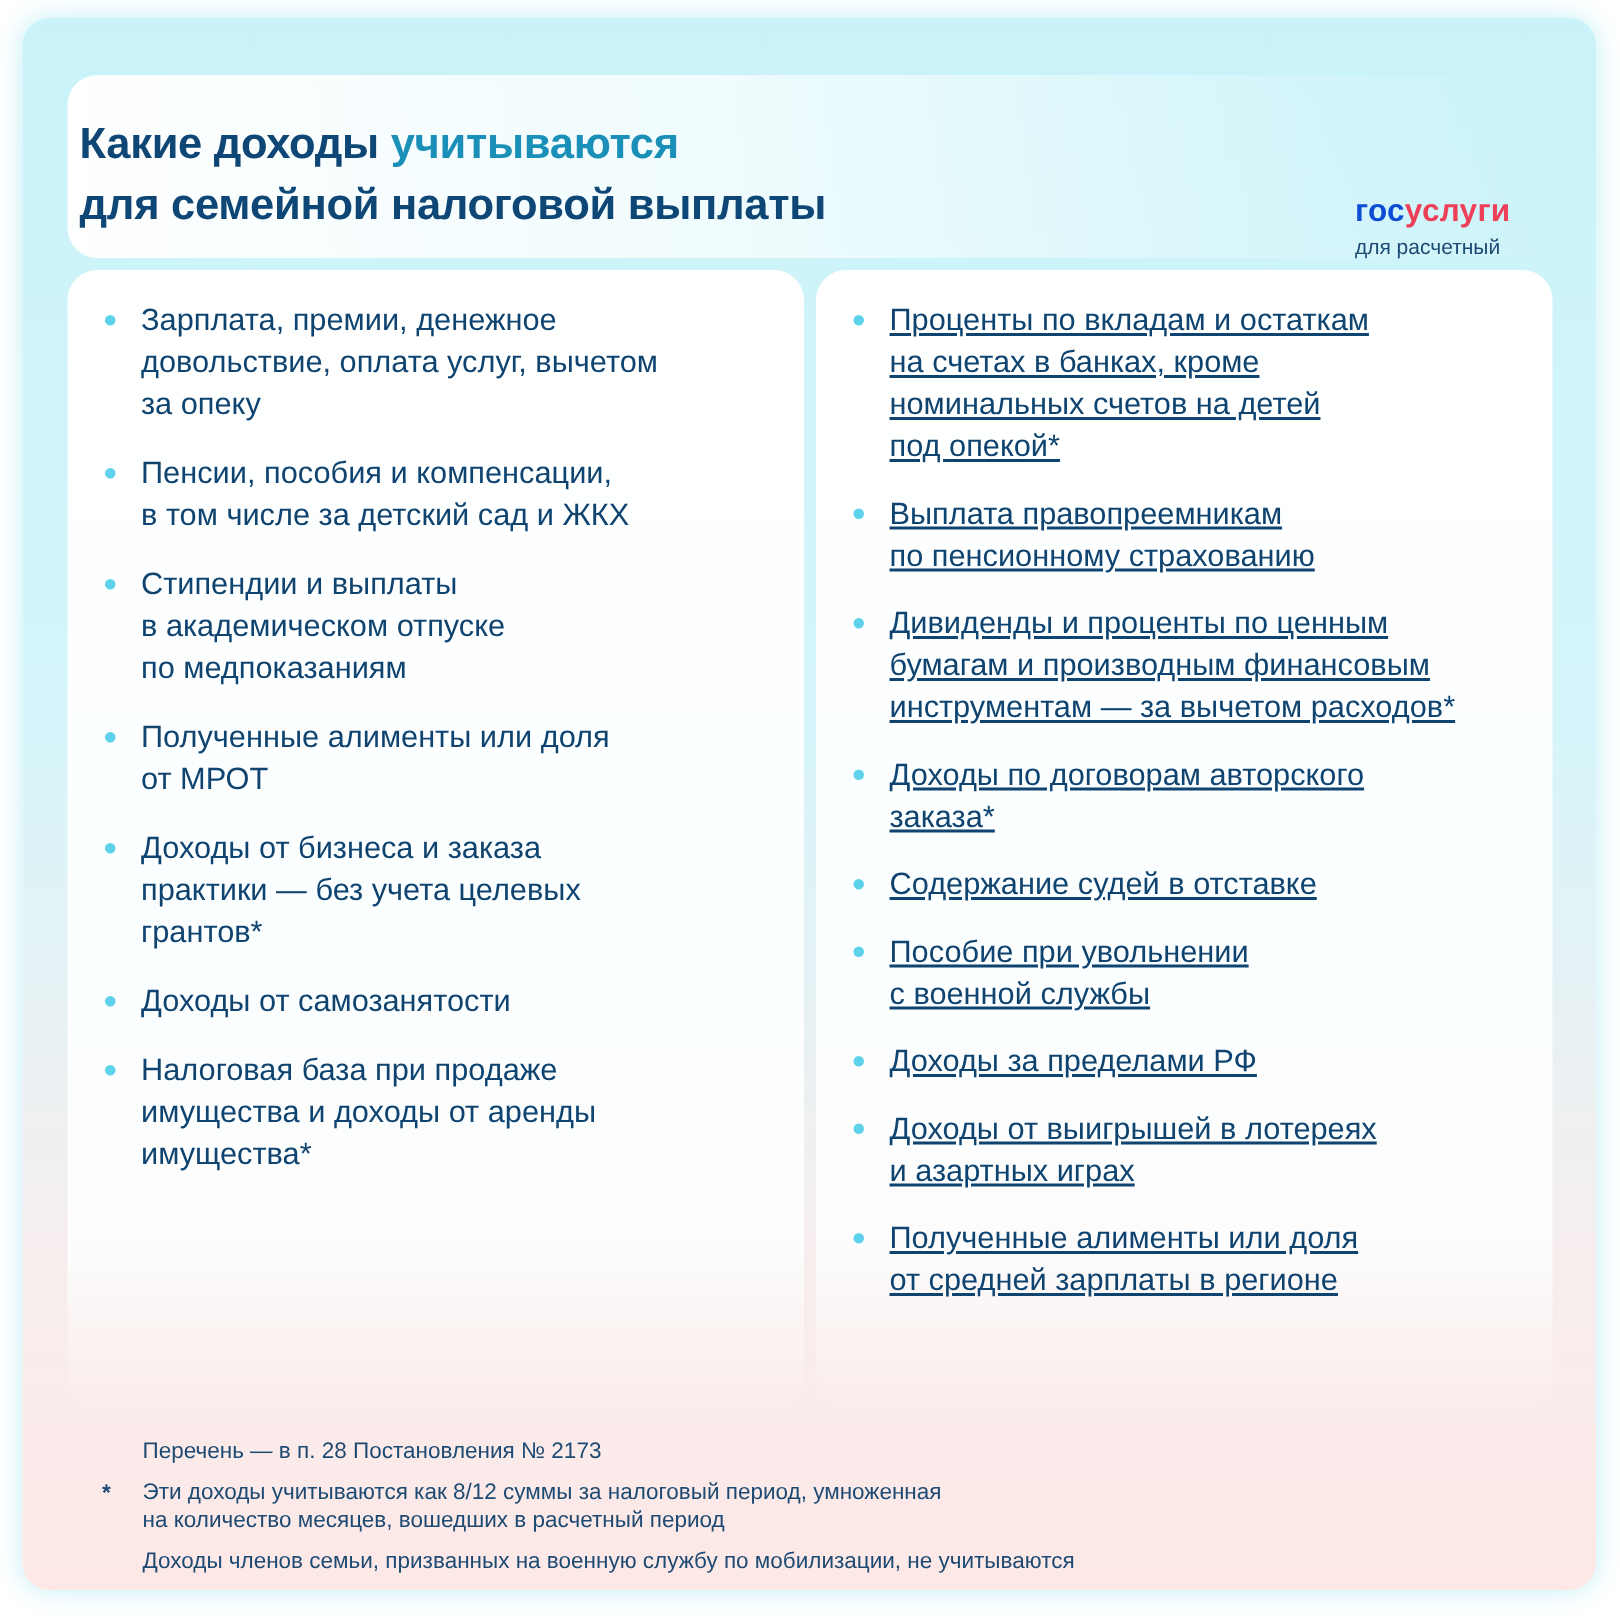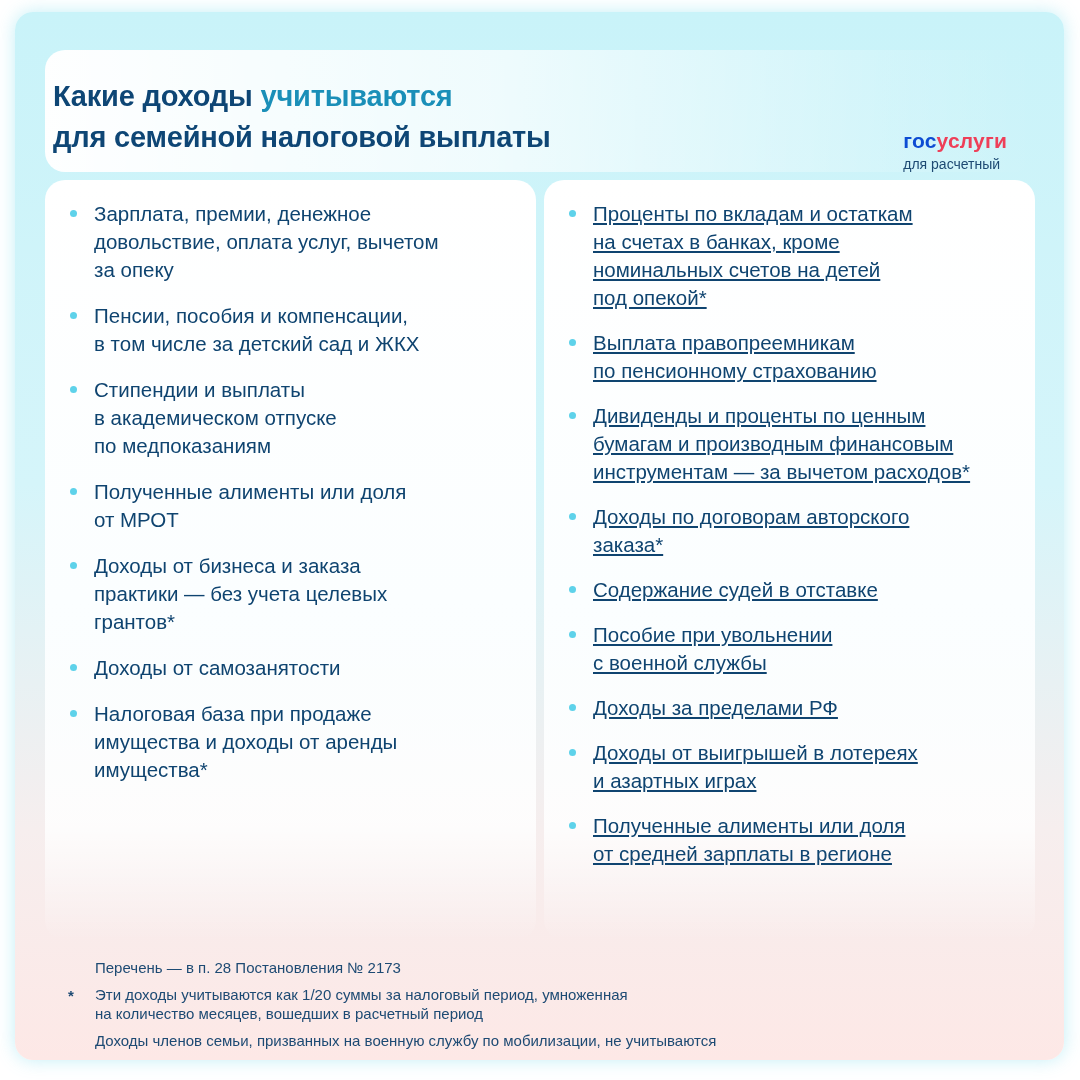--- a/index.html
+++ b/index.html
@@ -145,19 +145,19 @@
       <li><span class="bullet"></span><span>Доходы за пределами РФ</span></li>
       <li><span class="bullet"></span><span>Доходы от выигрышей в лотереях</span><br><span>и азартных играх</span></li>
       <li><span class="bullet"></span><span>Полученные алименты или доля</span><br><span>от средней зарплаты в регионе</span></li>
     </ul>
   </div>
 
   <div class="notes">
     <div class="note">Перечень — в п. 28 Постановления № 2173</div>
     <div class="note">
       <span class="star">*</span>
-      <span>Эти доходы учитываются как 1/20 суммы за налоговый период, умноженная</span><br>
+      <span>Эти доходы учитываются как 8/12 суммы за налоговый период, умноженная</span><br>
       <span>на количество месяцев, вошедших в расчетный период</span>
     </div>
     <div class="note">Доходы членов семьи, призванных на военную службу по мобилизации, не учитываются</div>
   </div>
 
 </div>
 
 </body></html>

